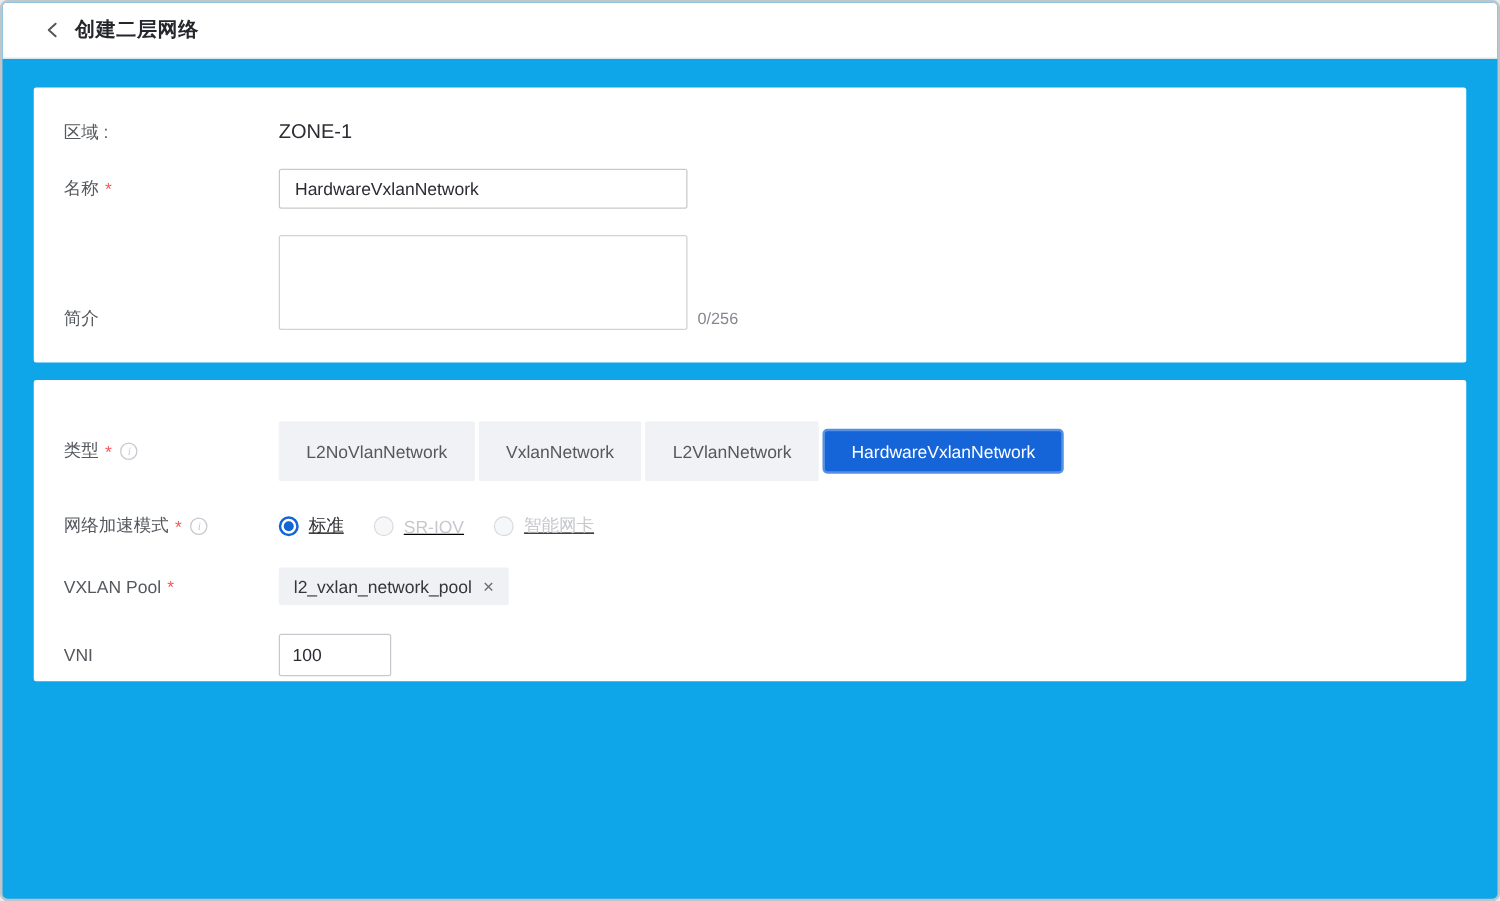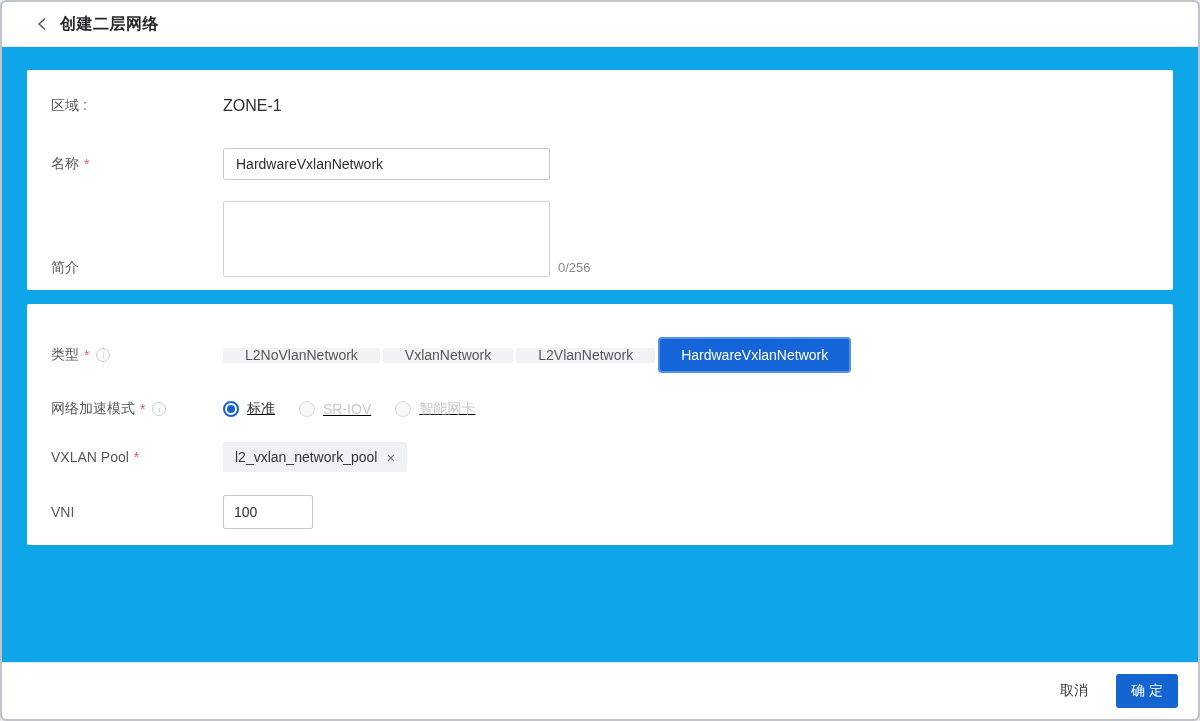--- a/index.html
+++ b/index.html
@@ -58,38 +58,38 @@
 
   .static-value{ font-size:16px; color:#2b2d33; }
 
   .text-input{
     width:327px; height:32px;
     border:1px solid #c6c9cd; border-radius:2px;
     padding:0 12px; font-size:14px; color:#2b2d33;
     font-family:"Liberation Sans",sans-serif;
     background:#fff; outline:none;
   }
-  .row-zone{ margin-bottom:33px; }
+  .row-zone{ margin-bottom:20px; }
   .row-name{ margin-bottom:21px; }
 
   .desc-wrap{ display:flex; align-items:flex-end; }
   .textarea{
     width:327px; height:76px; resize:none;
     border:1px solid #cfd2d6; border-radius:2px;
     padding:8px 12px; font-size:14px; color:#2b2d33;
     font-family:"Liberation Sans",sans-serif;
     background:#fff; outline:none;
   }
   .counter{ font-size:13px; color:#85888e; margin-left:8px; line-height:18px; }
 
   
   .row-type{ margin-bottom:27px; }
   .type-group{ display:flex; gap:3px; align-items:center; }
   .type-btn{
-    height:15px; padding:0 22px;
+    height:48px; padding:0 22px;
     background:#f1f2f5; border:none; border-radius:2px;
     font-size:14px; color:#56585d; cursor:pointer;
     font-family:"Liberation Sans",sans-serif;
     display:inline-flex; align-items:center;
   }
   .type-btn.selected{
     background:#1564d8; color:#ffffff;
     border:2px solid #5490e4; border-radius:4px;
     height:36px; padding:0 21px;
   }
@@ -247,18 +247,14 @@
       <div class="row">
         <div class="row-label">
           <span>VNI</span>
         </div>
         <input class="vni-input" type="text" value="100" style="">
       </div>
 
     </div>
   </div>
 
-  <div class="footer">
-    <button class="cancel-btn">取消</button>
-    <button class="confirm-btn">确 定</button>
-  </div>
 
 </div>
 
 </body></html>

